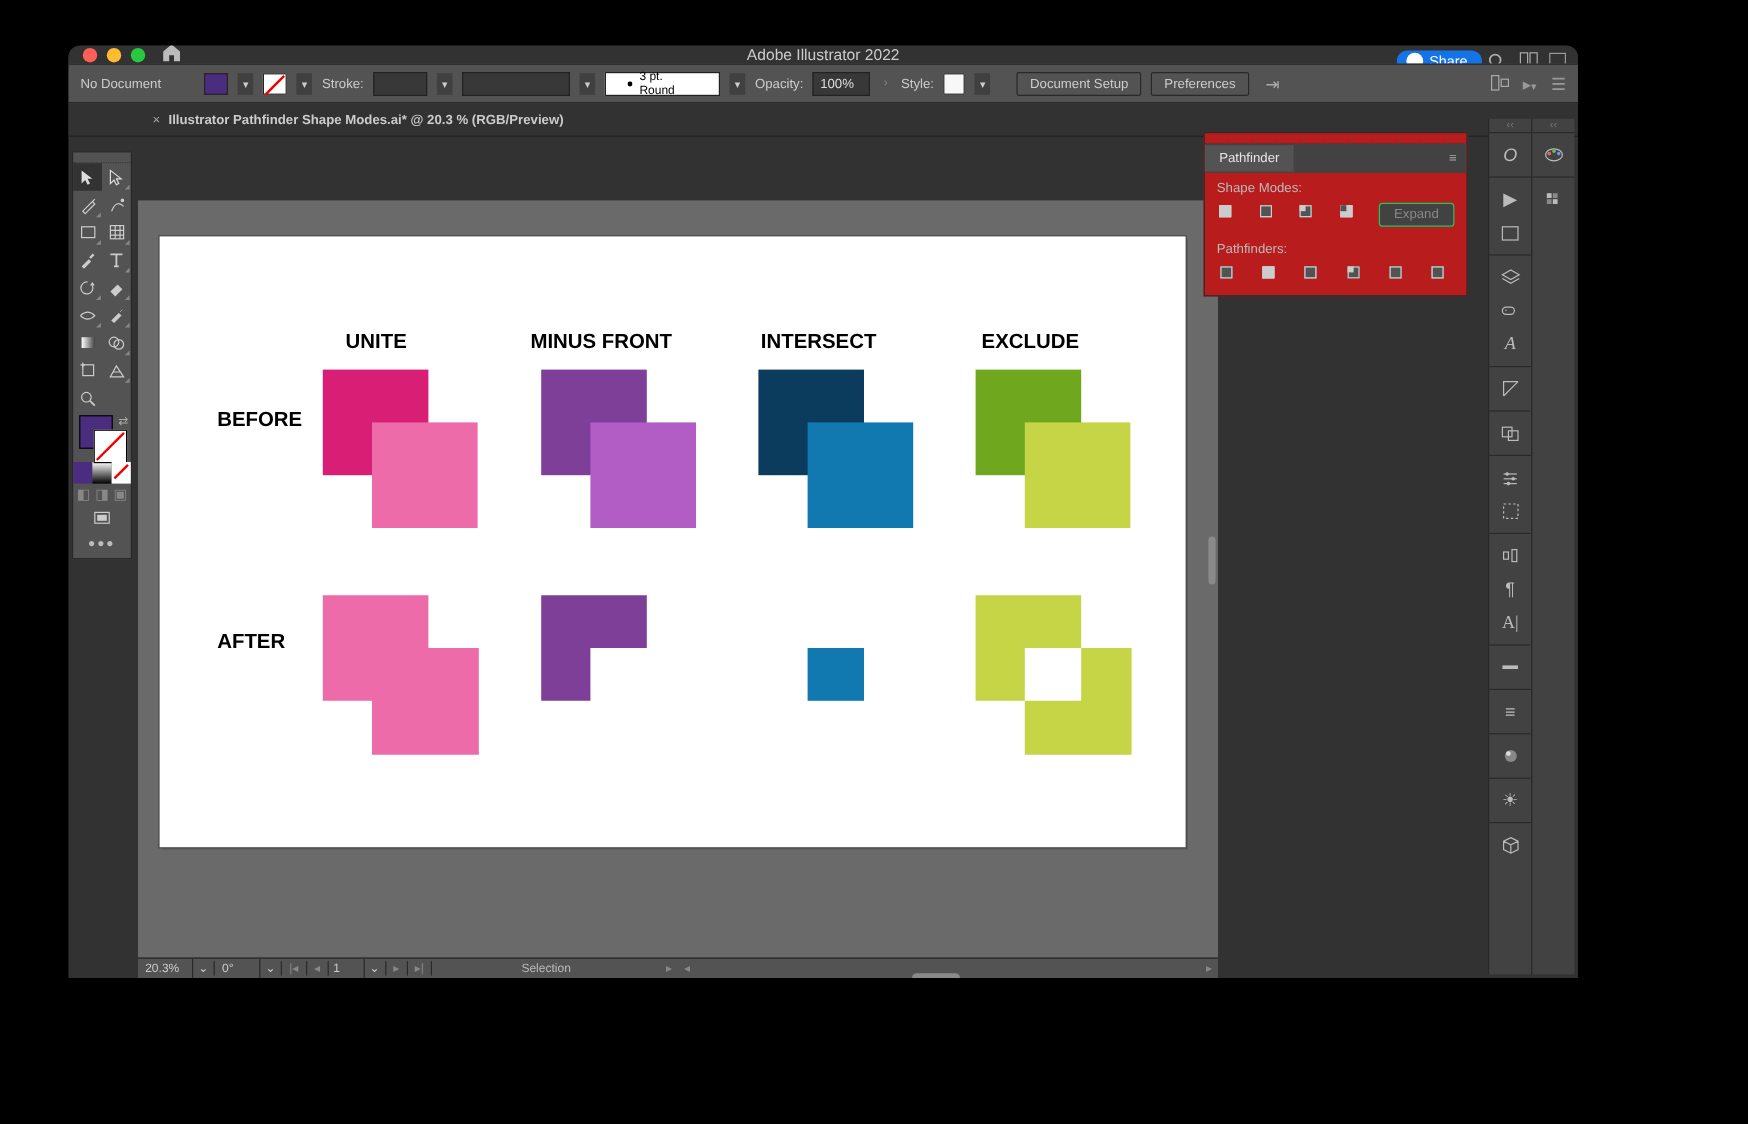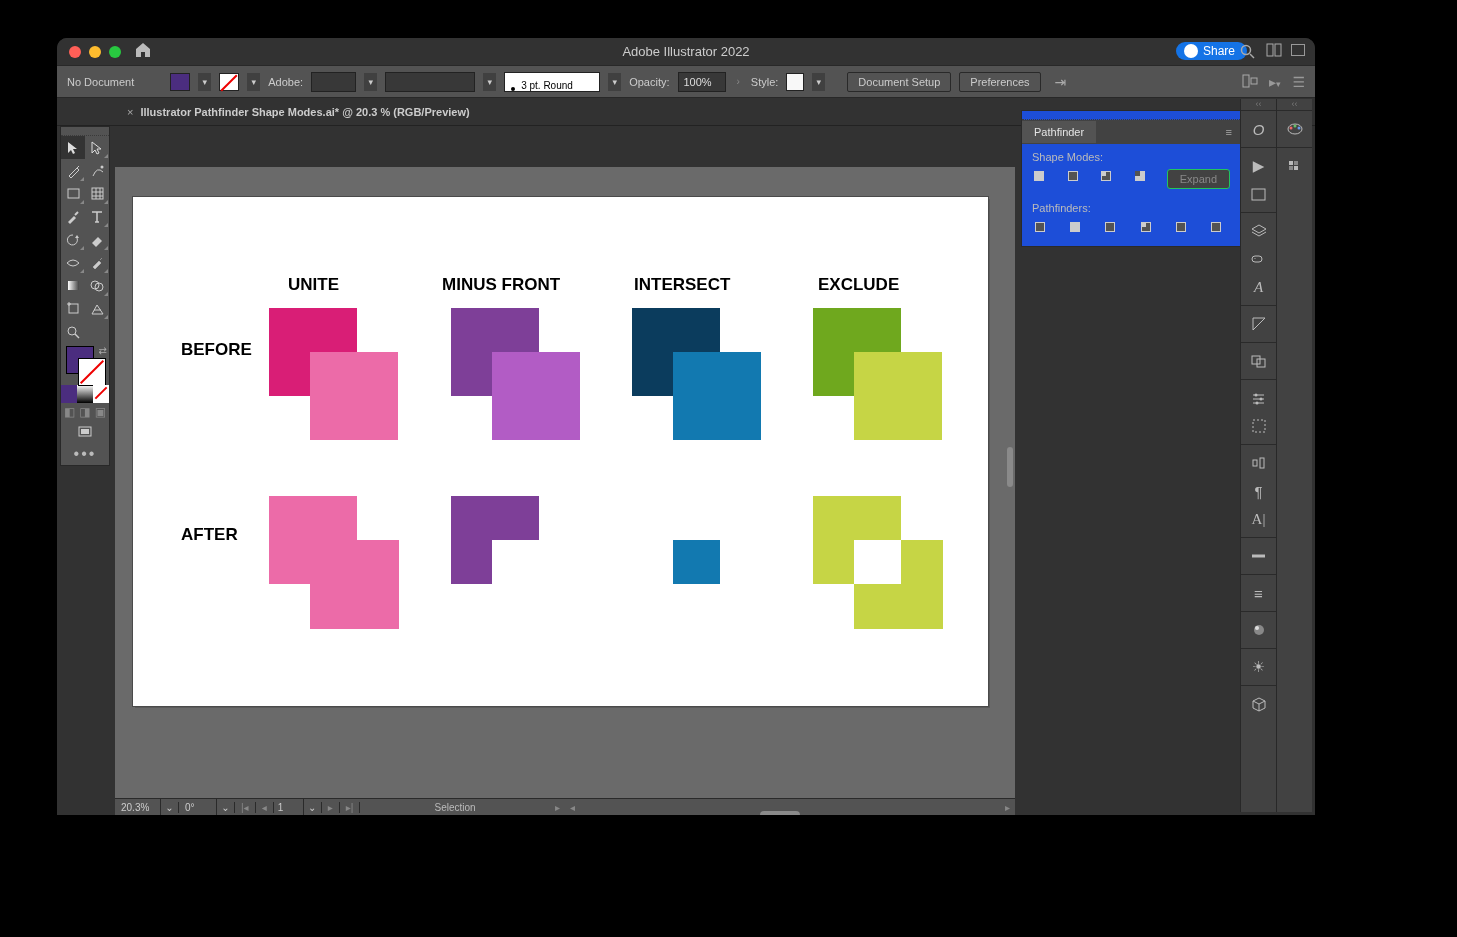--- a/index.html
+++ b/index.html
@@ -1,43 +1,43 @@
 <!DOCTYPE html>
 <html><head>
 <meta charset="utf-8">
 <style>
 * { margin: 0; padding: 0; box-sizing: border-box; font-family: -apple-system, "Helvetica Neue", Arial, sans-serif; }
 body { background: #000; width: 1457px; height: 937px; position: relative; }
 
 .window { position: absolute; left: 57px; top: 38px; width: 1258px; height: 777px; background: #323232; border-radius: 10px 10px 0 0; overflow: hidden; box-shadow: 0 10px 40px rgba(0,0,0,.5); }
 
 
-.titlebar { height: 27px; background: #323232; display: flex; align-items: center; position: relative; }
+.titlebar { height: 15px; background: #323232; display: flex; align-items: center; position: relative; }
 .traffic { display: flex; gap: 8px; padding-left: 12px; }
 .traffic span { width: 12px; height: 12px; border-radius: 50%; }
 .tl-r { background: #ff5f57; } .tl-y { background: #febc2e; } .tl-g { background: #28c840; }
 .home-icon { margin-left: 14px; color: #bbb; font-size: 15px; }
 .title { position: absolute; left: 0; right: 0; text-align: center; color: #ccc; font-size: 13px; }
-.share { position: absolute; right: 68px; top: 4px; background: #1473e6; color: #fff; font-size: 12px; border-radius: 14px; padding: 2px 12px 2px 8px; display: flex; align-items: center; gap: 5px; }
+.share { position: absolute; right: 80px; top: 4px; background: #1473e6; color: #fff; font-size: 12px; border-radius: 14px; padding: 2px 12px 2px 8px; display: flex; align-items: center; gap: 5px; }
 .share-cloud { width: 14px; height: 14px; background: #fff; border-radius: 50%; display: inline-block; }
 .search-icon { position: absolute; right: 60px; top: 6px; color: #999; font-size: 15px; }
 .arrange-icon { position: absolute; right: 34px; top: 6px; color: #999; font-size: 13px; }
 .screen-icon { position: absolute; right: 10px; top: 6px; color: #999; width: 14px; height: 12px; border: 1.5px solid #999; }
 
 
 .controlbar { height: 33px; background: #535353; border-top: 1px solid #282828; border-bottom: 1px solid #282828; display: flex; align-items: center; padding: 0 10px; color: #ccc; font-size: 11px; gap: 8px; position: relative; }
 .ctrl-label { color: #ccc; }
 .swatch { width: 20px; height: 18px; border: 1px solid #222; }
 .fill-sw { background: #4b2d7f; }
 .stroke-sw { background: #fff; position: relative; }
 .stroke-sw::after { content: ""; position: absolute; left: -2px; top: 8px; width: 22px; height: 2px; background: #e00; transform: rotate(-45deg); }
 .dd { width: 13px; height: 18px; background: #404040; display: flex; align-items: center; justify-content: center; color: #ccc; font-size: 9px; }
 .stroke-weight { width: 45px; height: 20px; background: #383838; border: 1px solid #222; }
 .var-width { width: 90px; height: 20px; background: #383838; border: 1px solid #222; }
-.brush-def { width: 96px; height: 20px; background: #fff; border: 1px solid #222; display: flex; align-items: flex-end; padding: 0 6px; font-size: 10px; color: #000; }
+.brush-def { width: 96px; height: 20px; background: #fff; border: 1px solid #222; display: flex; align-items: center; padding: 0 18px; font-size: 10px; color: #000; }
 .brush-def .line { width: 4px; height: 4px; background: #000; border-radius: 50%; margin-right: 6px; }
 .opac-field { width: 48px; height: 20px; background: #383838; border: 1px solid #222; color: #ddd; display: flex; align-items: center; padding-left: 5px; }
 .style-sw { width: 18px; height: 18px; background: #f8f8f8; border: 1px solid #222; }
 .btn { background: #535353; border: 1px solid #292929; color: #ccc; padding: 3px 10px; font-size: 11px; border-radius: 2px; }
 .ctrl-right { position: absolute; right: 10px; display: flex; gap: 12px; align-items: center; }
 .ctrl-right span { color: #999; font-size: 14px; }
 
 
 .tabbar { height: 28px; background: #323232; display: flex; align-items: center; padding-left: 70px; color: #ccc; font-size: 11px; border-bottom: 1px solid #222; }
 .tab-close { margin-right: 7px; font-size: 11px; color: #aaa; }
@@ -63,21 +63,21 @@
 .editbar { height: 22px; display: flex; justify-content: center; align-items: center; color: #bbb; letter-spacing: 2px; }
 
 
 .rightdock { position: absolute; right: 3px; top: 61px; width: 72px; bottom: 3px; display: flex; }
 .dockcol { width: 36px; background: #424242; border-left: 1px solid #282828; display: flex; flex-direction: column; }
 .dockgrip { height: 11px; text-align: center; color: #777; font-size: 9px; }
 .dockgroup { border-top: 1px solid #2a2a2a; padding: 4px 0; }
 .dockicon { height: 28px; display: flex; align-items: center; justify-content: center; color: #bbb; font-size: 15px; }
 
 
-.panel { position: absolute; right: 74px; top: 72px; width: 220px; background: #1d4ed8; border: 1px solid #2a2a2a; color: #ccc; font-size: 11px; }
+.panel { position: absolute; right: 92px; top: 72px; width: 220px; background: #b91c1c; border: 1px solid #2a2a2a; color: #ccc; font-size: 11px; }
 .panel-grip { height: 9px; border-bottom: 1px dotted #3a3a3a; }
 .panel-tabbar { height: 24px; display: flex; align-items: center; background: #424242; }
 .panel-tab { background: #535353; padding: 5px 12px; color: #e5e5e5; font-size: 11px; }
 .panel-menu { margin-left: auto; padding: 0 8px; color: #aaa; }
 .panel-section-label { padding: 7px 10px 3px; color: #bbb; }
 .pf-row { display: flex; padding: 3px 10px 6px; gap: 14px; align-items: center; }
 .pf-btn { width: 22px; height: 20px; display: flex; align-items: center; justify-content: center; }
 .pf-expand { margin-left: auto; background: #424242; color: #888; border: 1px solid #22c55e; padding: 3px 12px; font-size: 11px; border-radius: 3px; }
 .pf-icon { width: 16px; height: 16px; position: relative; }
 .pf-icon .a { position: absolute; border: 1.2px solid #ccc; background: #535353; }
@@ -141,21 +141,21 @@
     <div class="screen-icon"></div>
   </div>
 
   <div class="controlbar">
     <span class="ctrl-label">No Document</span>
     <div style="width:20px"></div>
     <div class="swatch fill-sw"></div>
     <div class="dd">▾</div>
     <div class="swatch stroke-sw"></div>
     <div class="dd">▾</div>
-    <span class="ctrl-label">Adobe:</span>
+    <span class="ctrl-label">Stroke:</span>
     <div class="stroke-weight"></div>
     <div class="dd">▾</div>
     <div class="var-width"></div>
     <div class="dd">▾</div>
     <div class="brush-def">
         <span class="line"></span>
         <span>3 pt. Round</span>
       </div>
     <div class="dd">▾</div>
     <span class="ctrl-label">Opacity:</span>

